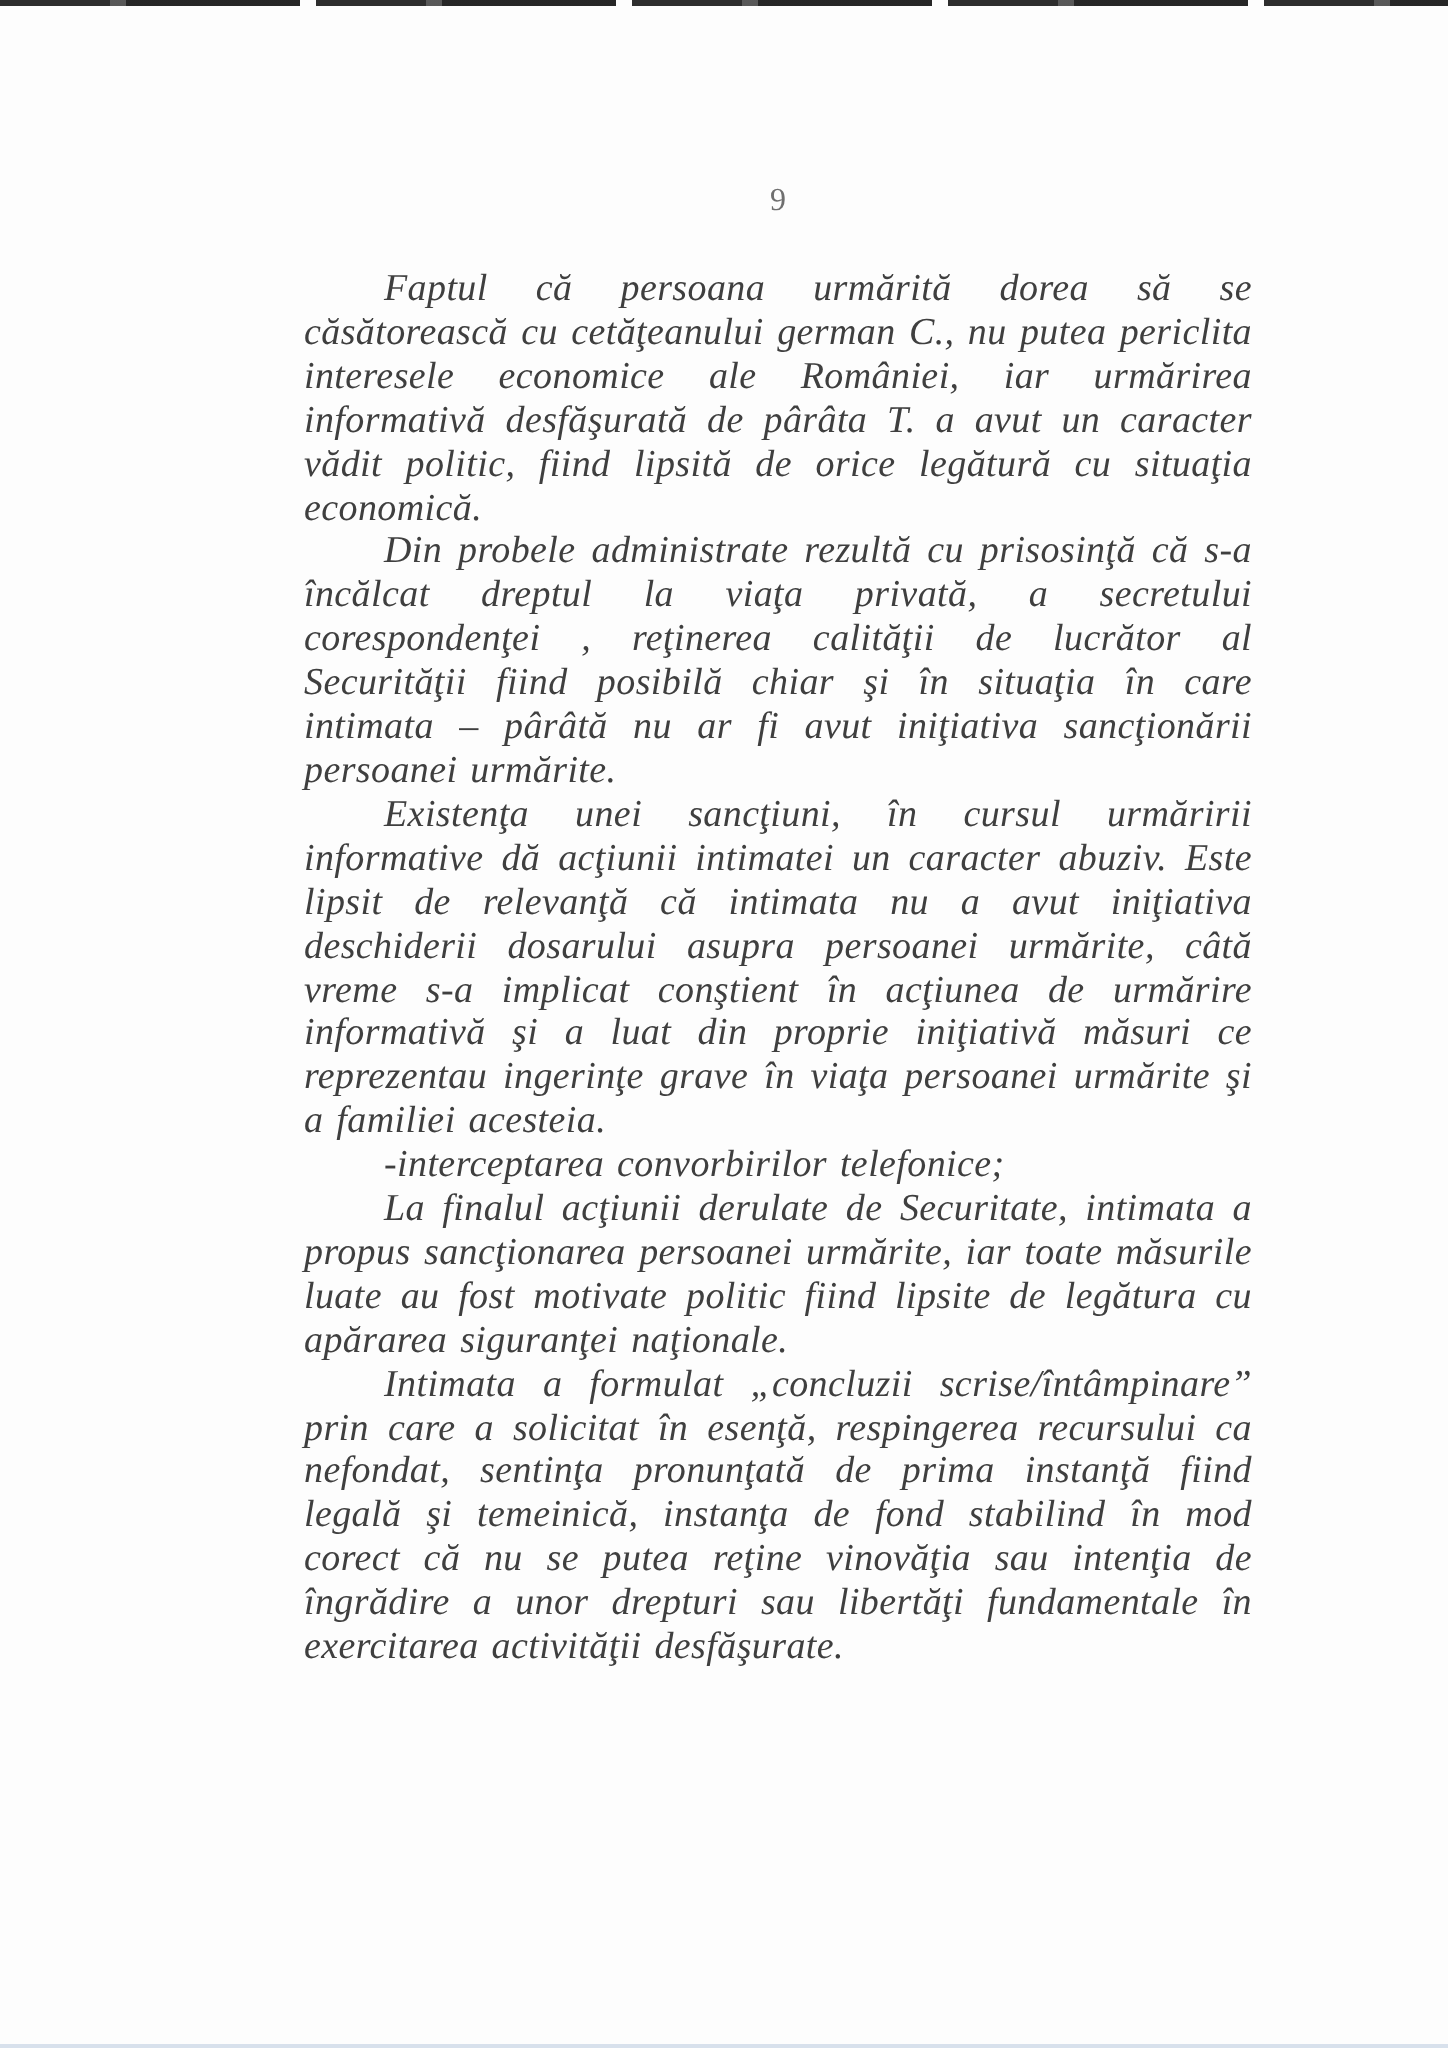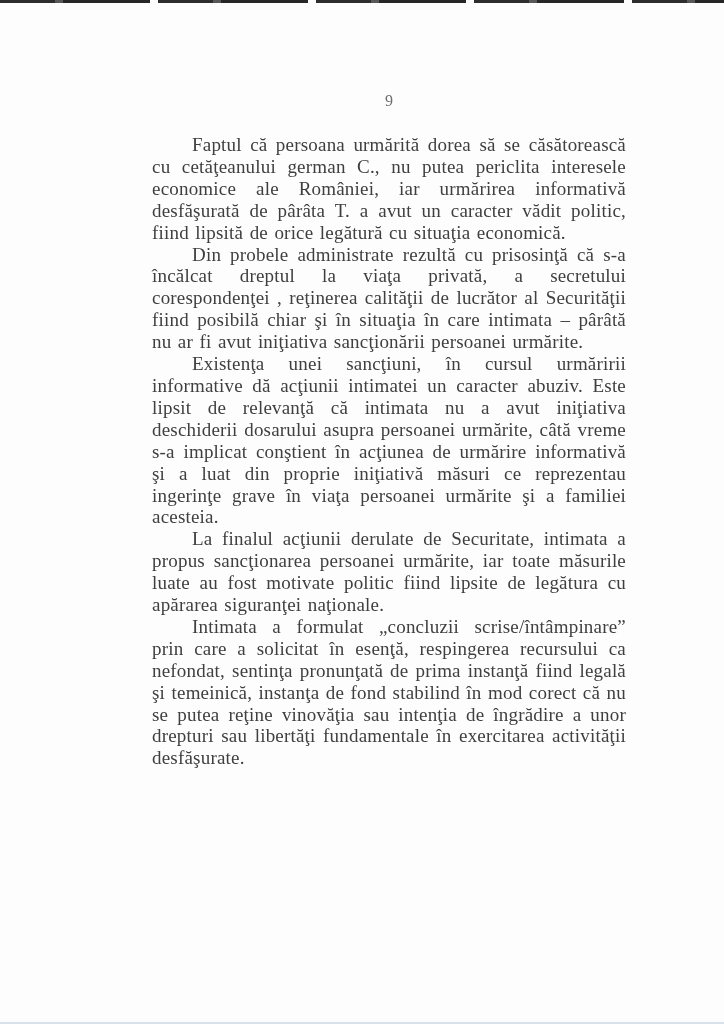--- a/index.html
+++ b/index.html
@@ -53,34 +53,36 @@
     width: 474px;
     color: #3f3f3f;
     font-size: 19px;
     line-height: 21.9px;
     letter-spacing: 0.2px;
   }
   .text-block p {
     text-align: justify;
     text-indent: 40px;
     word-spacing: 1.5px;
+    font-style: italic;
   }
 </style>
 </head>
 <body>
 
 <div class="scan-page">
 
   <div class="scan-top-artifact"></div>
 
   <div class="page-number">9</div>
 
   <div class="text-block">
     <p>Faptul că persoana urmărită dorea să se căsătorească cu cetăţeanului german C., nu putea periclita interesele economice ale României, iar urmărirea informativă desfăşurată de pârâta T.  a avut un caracter vădit politic, fiind lipsită de orice legătură cu situaţia economică.</p>
     <p>Din probele administrate rezultă cu prisosinţă că s-a încălcat dreptul la viaţa privată, a secretului corespondenţei , reţinerea calităţii de lucrător al Securităţii fiind posibilă chiar şi în situaţia în care intimata – pârâtă nu ar fi avut iniţiativa sancţionării persoanei urmărite.</p>
     <p>Existenţa unei sancţiuni, în cursul urmăririi  informative dă acţiunii intimatei un caracter abuziv. Este lipsit de relevanţă că intimata nu a avut iniţiativa deschiderii dosarului asupra persoanei urmărite, câtă vreme s-a implicat conştient în acţiunea de urmărire informativă şi a luat din proprie iniţiativă măsuri ce reprezentau ingerinţe grave în viaţa persoanei  urmărite şi a familiei acesteia.</p>
+    <p>-interceptarea convorbirilor telefonice;</p>
     <p>La finalul acţiunii derulate de Securitate, intimata  a propus sancţionarea persoanei urmărite, iar toate măsurile luate  au fost motivate politic fiind lipsite de legătura cu apărarea siguranţei naţionale.</p>
     <p>Intimata a  formulat „concluzii scrise/întâmpinare” prin care a solicitat în esenţă, respingerea recursului ca nefondat, sentinţa pronunţată de prima instanţă fiind legală şi temeinică, instanţa de fond stabilind în mod corect că nu se putea reţine vinovăţia sau intenţia de îngrădire a unor drepturi sau libertăţi fundamentale în exercitarea activităţii desfăşurate.</p>
   </div>
 
   <div class="scan-bottom-artifact"></div>
 
 </div>
 
 </body></html>

